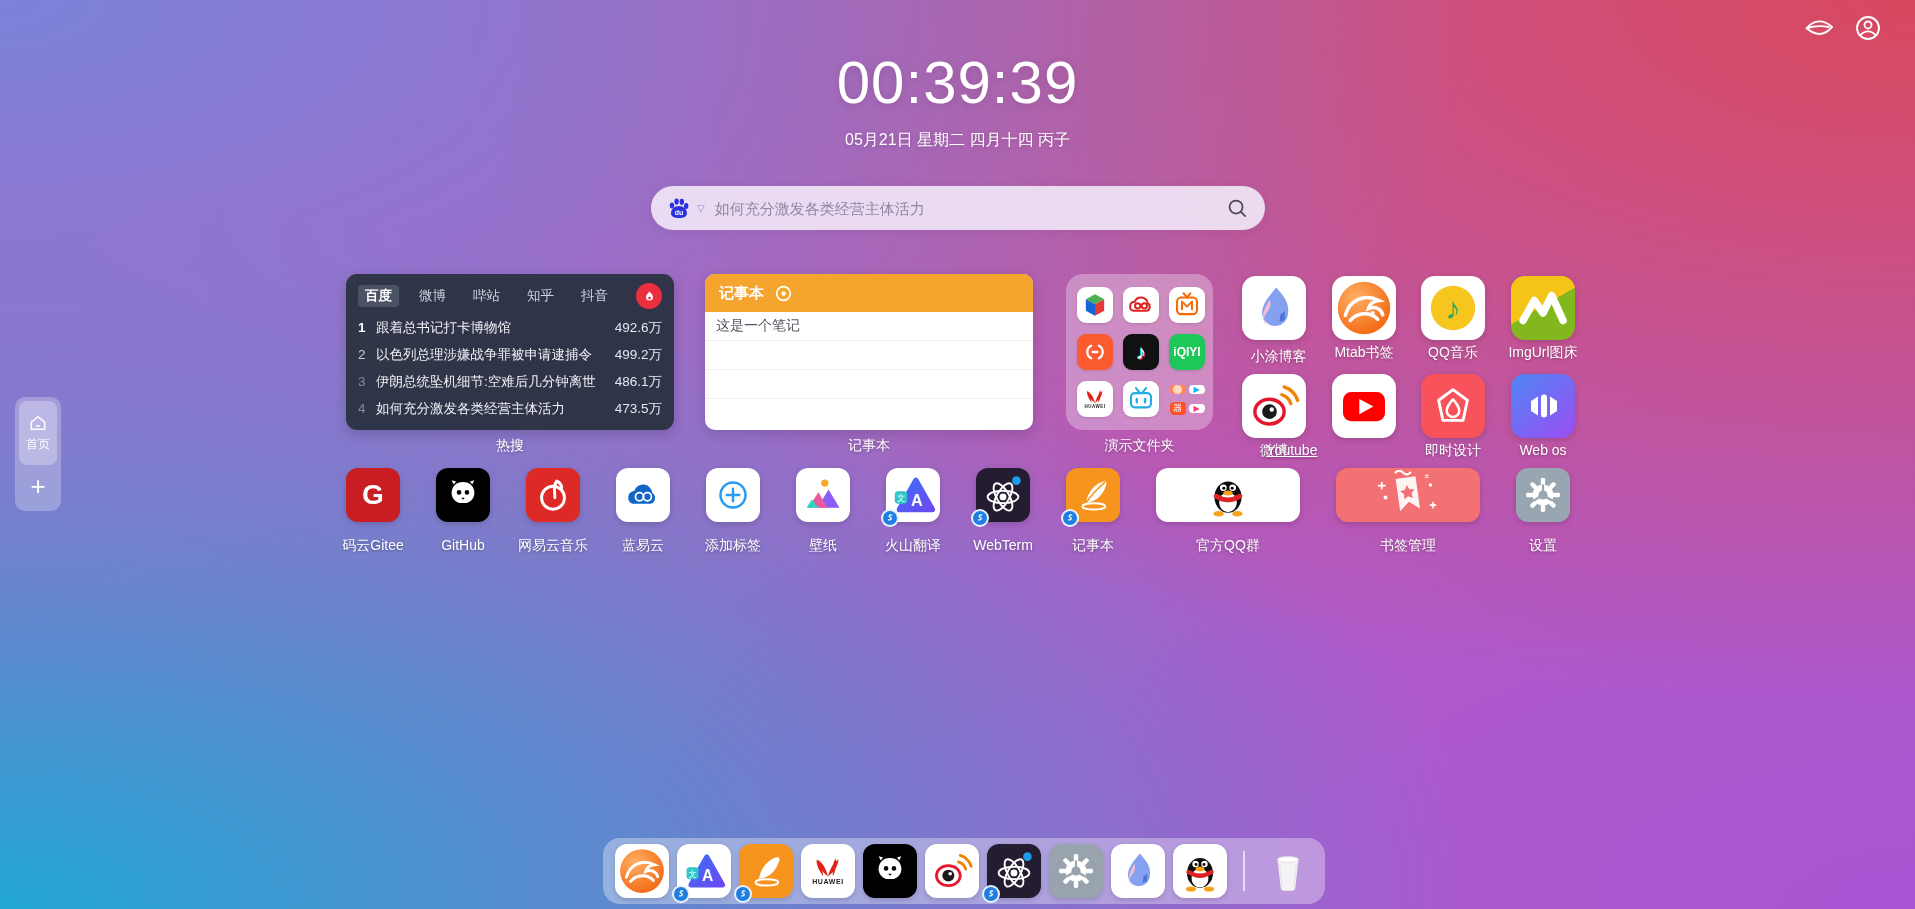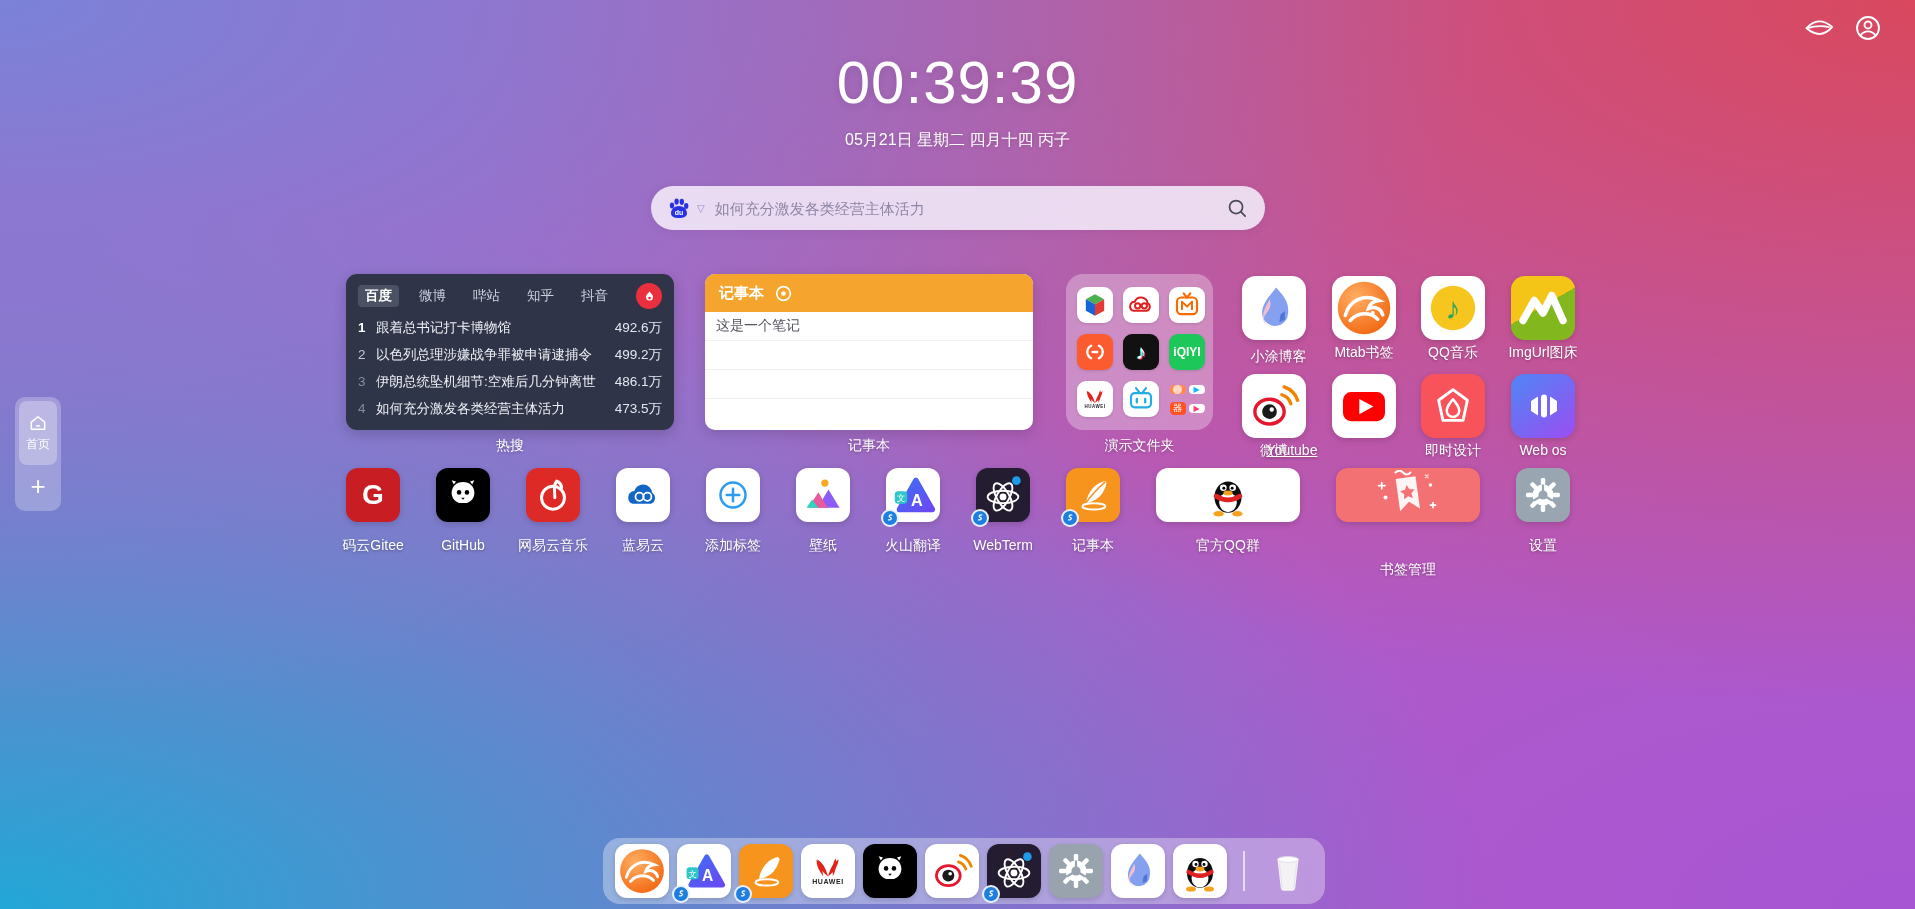--- a/index.html
+++ b/index.html
@@ -486,21 +486,21 @@
   <div class="ilabel" style="left:313px; top:537px;">码云Gitee</div>
   <div class="ilabel" style="left:403px; top:537px;">GitHub</div>
   <div class="ilabel" style="left:493px; top:537px;">网易云音乐</div>
   <div class="ilabel" style="left:583px; top:537px;">蓝易云</div>
   <div class="ilabel" style="left:673px; top:537px;">添加标签</div>
   <div class="ilabel" style="left:763px; top:537px;">壁纸</div>
   <div class="ilabel" style="left:853px; top:537px;">火山翻译</div>
   <div class="ilabel" style="left:943px; top:537px;">WebTerm</div>
   <div class="ilabel" style="left:1033px; top:537px;">记事本</div>
   <div class="ilabel" style="left:1168px; top:537px;">官方QQ群</div>
-  <div class="ilabel" style="left:1348px; top:537px;margin-top:24px;">书签管理</div>
+  <div class="ilabel" style="left:1348px; top:537px;">书签管理</div>
   <div class="ilabel" style="left:1483px; top:537px;">设置</div>
 
   <div class="dock">
     <div class="ditem" style="background:#fff;">
       <svg viewBox="0 0 48 48" width="50" height="50">
         <defs>
             <radialGradient id="mg2" cx="35%" cy="30%" r="80%">
           <stop offset="0%" stop-color="#ffae62"></stop>
               <stop offset="100%" stop-color="#f2650f"></stop>
         </radialGradient>

